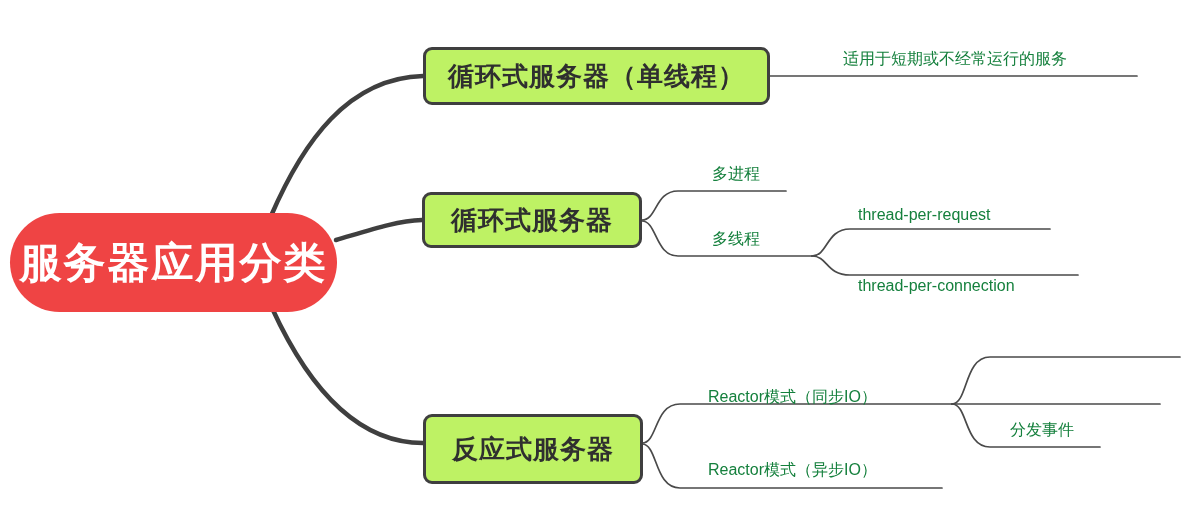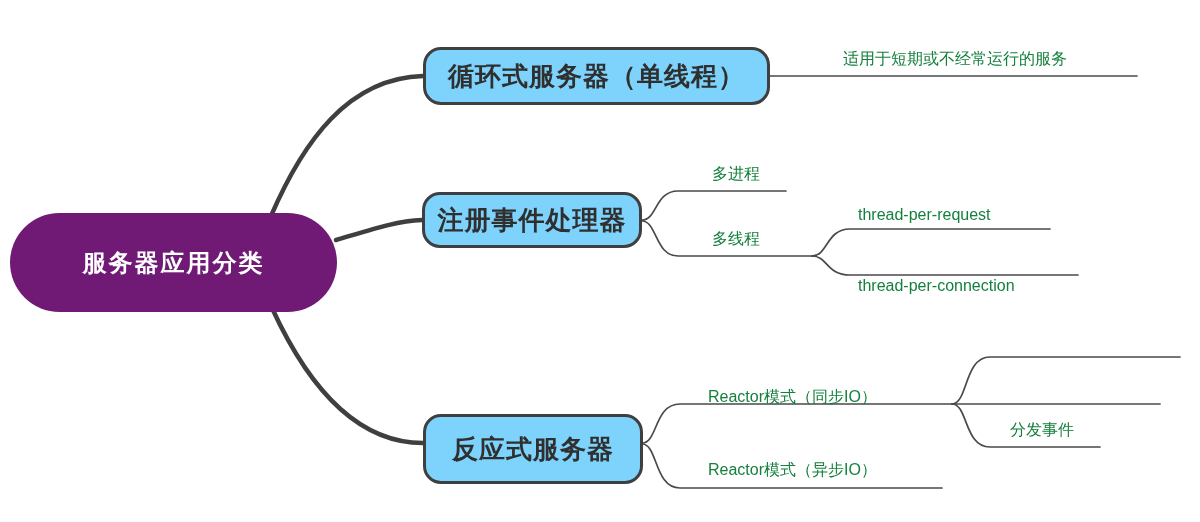--- a/index.html
+++ b/index.html
@@ -6,28 +6,28 @@
   .canvas{
     position:relative;
     width:1200px;height:522px;
     background:#ffffff;
     overflow:hidden;
     font-family:"Liberation Sans","DejaVu Sans",sans-serif;
   }
   .canvas svg{position:absolute;left:0;top:0;}
   .root-topic{
     position:absolute;left:10px;top:213px;width:327px;height:99px;
-    background:#701a75;border-radius:50px;
+    background:#ef4444;border-radius:50px;
     display:flex;align-items:center;justify-content:center;
-    color:#ffffff;font-size:24px;font-weight:700;letter-spacing:2px;
+    color:#ffffff;font-size:42px;font-weight:700;letter-spacing:2px;
     cursor:pointer;
   }
   .main-topic{
     position:absolute;
-    background:#7dd3fc;border:3px solid #3F3F3F;border-radius:18px;
+    background:#bef264;border:3px solid #3F3F3F;border-radius:9px;
     display:flex;align-items:center;justify-content:center;
     color:#2F2F2F;font-weight:700;font-size:26px;letter-spacing:1px;
     box-sizing:border-box;white-space:nowrap;cursor:pointer;
   }
   .topic-1{left:423px;top:47px;width:347px;height:58px;}
   .topic-2{left:422px;top:192px;width:220px;height:56px;}
   .topic-3{left:423px;top:414px;width:220px;height:70px;}
   .leaf{
     position:absolute;color:#15803d;font-size:16px;
     white-space:nowrap;line-height:22px;cursor:pointer;
@@ -66,21 +66,21 @@
     <path class="thin" d="M 642 443 C 658 443 654 404 680 404 H 952"></path>
     <path class="thin" d="M 642 444 C 658 444 654 488 680 488 H 942"></path>
     <path class="thin" d="M 952 404 C 968 404 964 357 990 357 H 1180"></path>
     <path class="thin" d="M 952 404 H 1160"></path>
     <path class="thin" d="M 952 404 C 968 404 964 447 990 447 H 1100"></path>
   </svg>
 
   <div class="root-topic">服务器应用分类</div>
 
   <div class="main-topic topic-1">循环式服务器（单线程）</div>
-  <div class="main-topic topic-2">注册事件处理器</div>
+  <div class="main-topic topic-2">循环式服务器</div>
   <div class="main-topic topic-3">反应式服务器</div>
 
   <div class="leaf lf-service">适用于短期或不经常运行的服务</div>
 
   <div class="leaf lf-multiprocess">多进程</div>
   <div class="leaf lf-multithread">多线程</div>
   <div class="leaf lf-tpr">thread-per-request</div>
   <div class="leaf lf-tpc">thread-per-connection</div>
 
   <div class="leaf lf-reactor">Reactor模式（同步IO）</div>

